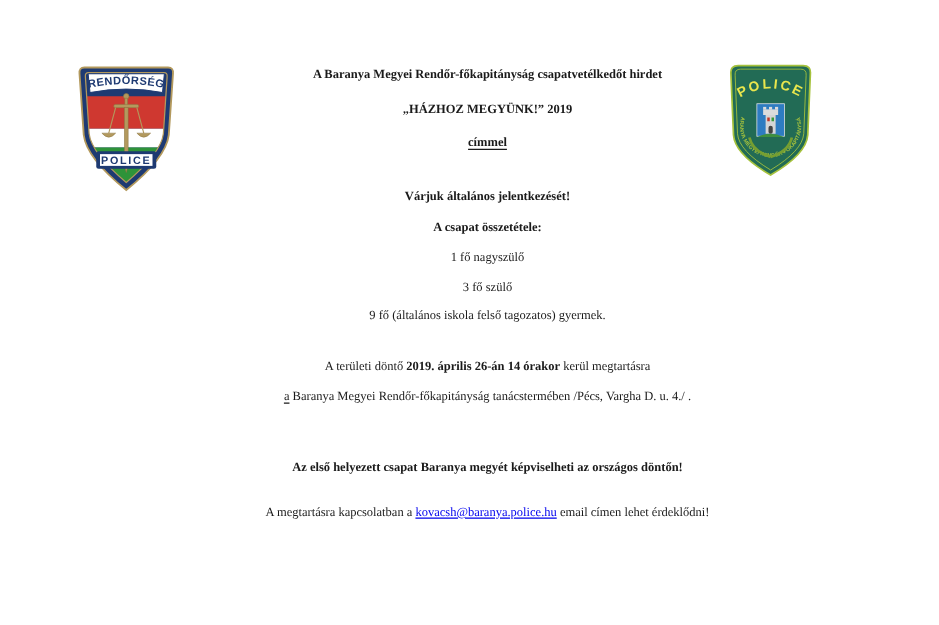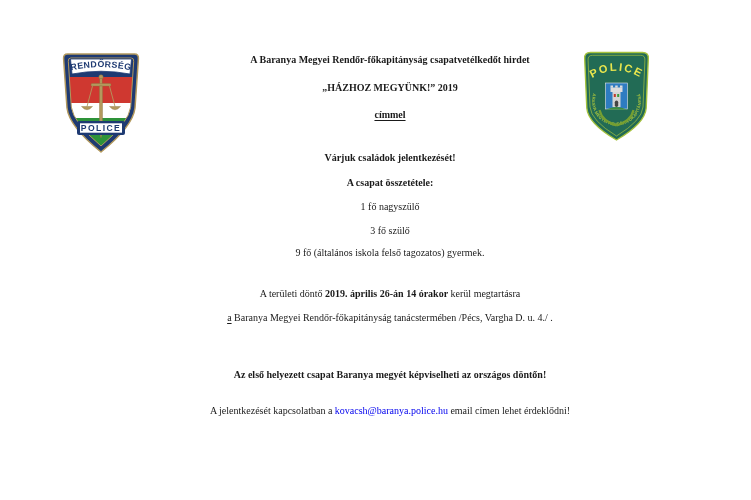--- a/index.html
+++ b/index.html
@@ -28,20 +28,21 @@
   .wavy {
     text-decoration-line: underline;
     text-decoration-style: wavy;
     text-decoration-color: #00a000;
     text-decoration-thickness: 1px;
     text-underline-offset: 2px;
     text-decoration: underline;
   }
   .email-link {
     color: #0000ee;
+    text-decoration: underline;
     cursor: pointer;
   }
   svg text { font-family: "Liberation Sans", sans-serif; }
 </style>
 </head>
 <body>
 
 <div class="page">
 
   <div class="badge badge-left">
@@ -121,28 +122,28 @@
         <path d="M28,59.5 Q38.5,54.5 49,59.5 Z" fill="#3f8f3f"></path>
       </g>
     </svg>
   </div>
 
   <div class="doc">
     <div class="line b" style="top:53px">A Baranya Megyei Rendőr-főkapitányság csapatvetélkedőt hirdet</div>
     <div class="line b" style="top:81px">„HÁZHOZ MEGYÜNK!” 2019</div>
     <div class="line b" style="top:108px"><span class="wavy">címmel</span></div>
 
-    <div class="line b" style="top:151px">Várjuk családok jelentkezését!</div>
+    <div class="line b" style="top:151px">Várjuk általános jelentkezését!</div>
     <div class="line b" style="top:176px">A csapat összetétele:</div>
     <div class="line" style="top:200px">1 fő nagyszülő</div>
     <div class="line" style="top:224px">3 fő szülő</div>
     <div class="line" style="top:246px">9 fő (általános iskola felső tagozatos) gyermek.</div>
 
     <div class="line" style="top:287px"><span>A területi döntő </span><span class="b">2019. április 26-án 14 órakor</span><span> kerül megtartásra</span></div>
 
     <div class="line" style="top:311px"><span class="wavy">a</span><span> Baranya Megyei Rendőr-főkapitányság tanácstermében /Pécs, Vargha D. u. 4./ .</span></div>
 
     <div class="line b" style="top:368px">Az első helyezett csapat Baranya megyét képviselheti az országos döntőn!</div>
 
-    <div class="line" style="top:404px"><span>A jelentkezését kapcsolatban a </span><a class="email-link">kovacsh@baranya.police.hu</a><span> email címen lehet érdeklődni!</span></div>
+    <div class="line" style="top:404px"><span>A megtartásra kapcsolatban a </span><a class="email-link">kovacsh@baranya.police.hu</a><span> email címen lehet érdeklődni!</span></div>
   </div>
 
 </div>
 
 </body></html>

